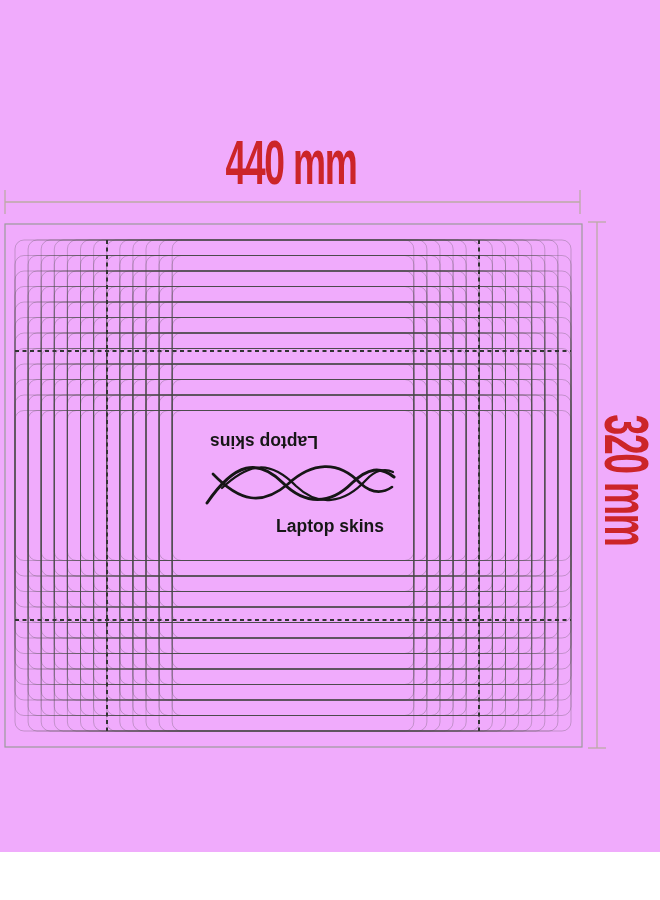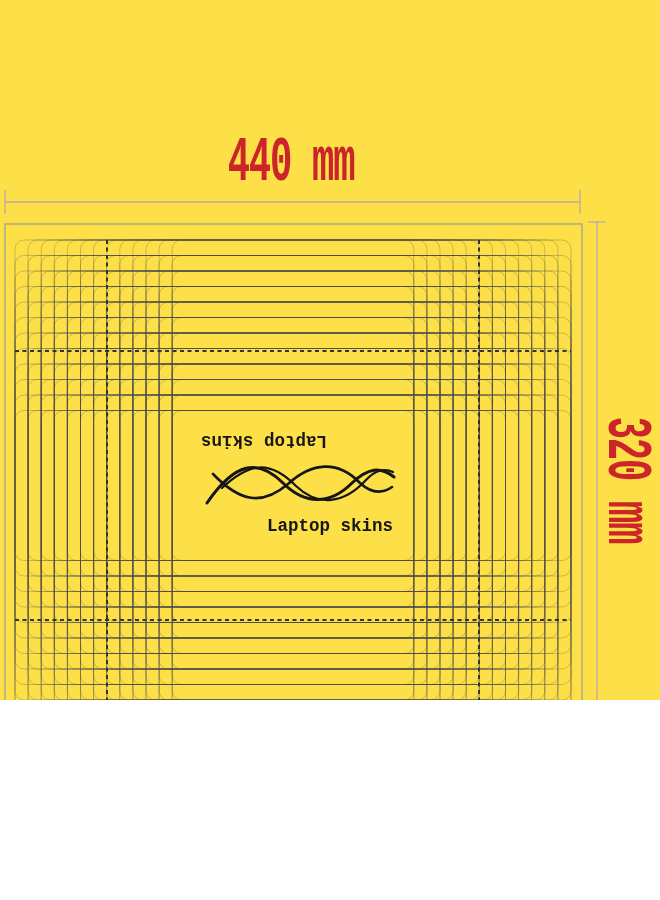--- a/index.html
+++ b/index.html
@@ -1,18 +1,18 @@
 <!DOCTYPE html>
 <html style="--dimension-red: #cc2529; --dim-line: #bcaaa6; --grid-line: #4a4a4a; --dash-line: #333333; --border: #9b9b9b; --logo-ink: #161616;"><head>
 <meta charset="utf-8">
 <style>
   html,body{margin:0;padding:0;background:#ffffff;}
   #canvas{
-    position:relative;width:660px;height:700px;background:#fde047;overflow:hidden;
-    font-family:Liberation Mono, monospace;
+    position:relative;width:660px;height:852px;background:#f0abfc;overflow:hidden;
+    font-family:Liberation Sans, sans-serif;
   }
   svg{position:absolute;left:0;top:0;}
   .dim-label{
     position:absolute;
     color:var(--dimension-red,#cc2529);
     font-weight:bold;
     font-size:60px;
     letter-spacing:-2px;
     white-space:nowrap;
     line-height:1;

